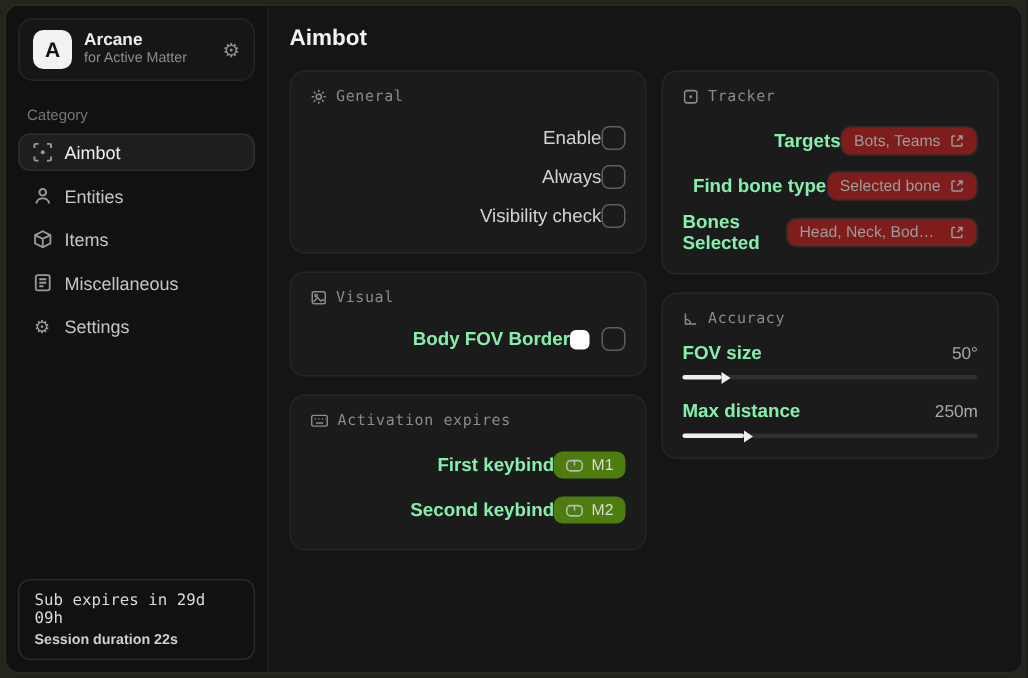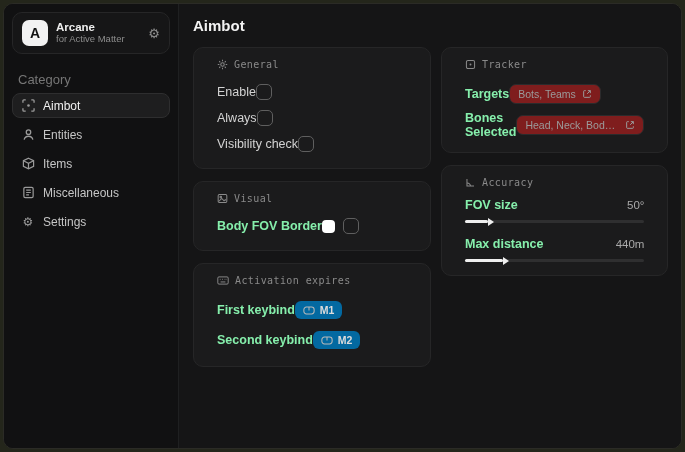--- a/index.html
+++ b/index.html
@@ -35,21 +35,21 @@
     background:#f2f2f2; color:#111;
     font-weight:800; font-size:14px;
     display:flex; align-items:center; justify-content:center;
   }
   .logo-text { margin-left:8px; line-height:1.15; }
   .logo-name { font-size:11.5px; font-weight:700; color:#ededed; }
   .logo-sub  { font-size:9.5px; color:#8d8d8d; }
   .logo-gear { margin-left:auto; color:#8d8d8d; font-size:13px; cursor:pointer; }
   .category-label {
     margin:10px 0 6px 14px;
-    font-size:13px; color:#767676;
+    font-size:10px; color:#767676;
   }
   .nav { display:flex; flex-direction:column; gap:4px; padding:0 8px; }
   .nav-item {
     display:flex; align-items:center; gap:8px;
     height:25px; padding:0 8px; border-radius:8px;
     border:1px solid transparent;
     color:#c6c6c6; font-size:12px; cursor:pointer;
   }
   .nav-item .nicon { color:#9a9a9a; display:flex; width:14px; justify-content:center; }
   .nav-item.selected { background:#1e1e1f; border-color:#2e2e2f; color:#f0f0f0; }
@@ -61,45 +61,45 @@
   .session-line { margin-top:3px; font-size:9.5px; font-weight:700; color:#cfcfcf; }
   
   .main { flex:1; background:#151516; padding:13px 15px 0 14px; overflow:hidden; }
   .main-title { font-size:15px; font-weight:700; color:#f2f2f2; }
   .columns { display:flex; gap:10px; margin-top:13px; align-items:flex-start; }
   .col { display:flex; flex-direction:column; gap:12px; }
   .col-left  { width:238px; flex:0 0 238px; }
   .col-right { flex:1; }
   .panel {
     background:#1b1b1c; border:1px solid #262627; border-radius:10px;
-    padding:11px 23px 13px;
+    padding:11px 13px 13px;
   }
   .panel-header {
     display:flex; align-items:center; gap:6px;
     font-family:"DejaVu Sans Mono", monospace;
     font-size:10px; color:#8a8a8a; letter-spacing:.4px;
     margin-bottom:11px;
   }
   .panel-header svg { flex:0 0 auto; }
   .row {
-    display:flex; align-items:center; justify-content:flex-start;
+    display:flex; align-items:center; justify-content:flex-end;
     min-height:22px; margin-top:4px;
   }
   .row-label { font-size:12.5px; color:#d3d3d3; }
   .row-label.strong { font-weight:700; color:#86efac; }
   .controls { display:flex; align-items:center; gap:8px; }
   .checkbox {
     width:16px; height:16px; border-radius:5px;
     border:1.5px solid #5f5f5f; background:transparent; cursor:pointer;
   }
   .swatch { width:13px; height:13px; border-radius:4px; cursor:pointer; }
   .keybadge {
     display:inline-flex; align-items:center; gap:5px;
-    background:#0369a1; border-radius:6px; padding:3px 8px;
-    font-size:10.5px; font-weight:700; color:#dcdcdc; cursor:pointer;
+    background:#4d7c0f; border-radius:6px; padding:3px 8px;
+    font-size:10.5px; font-weight:400; color:#dcdcdc; cursor:pointer;
   }
   .keybadge svg { color:#b9b9b9; }
   .dropdown {
     display:inline-flex; align-items:center; gap:6px;
     background:#7f1d1d; border:1px solid #2b2b2c; border-radius:7px;
     padding:3px 8px; font-size:10.5px; color:#9b9b9b; cursor:pointer;
     max-width:150px;
   }
   .dropdown .dd-text { white-space:nowrap; overflow:hidden; text-overflow:ellipsis; }
   .dropdown svg { flex:0 0 auto; color:#9b9b9b; }
@@ -178,20 +178,24 @@
           </svg>
         </span>
         <span>Miscellaneous</span>
       </div>
       <div class="nav-item">
         <span class="nicon">⚙</span>
         <span>Settings</span>
       </div>
     </nav>
 
+    <div class="sidebar-footer">
+      <div class="sub-line">Sub expires in 29d 09h</div>
+      <div class="session-line">Session duration 22s</div>
+    </div>
   </aside>
 
   <section class="main">
     <h1 class="main-title">Aimbot</h1>
 
     <div class="columns">
 
       <div class="col col-left">
 
         <div class="panel">
@@ -272,20 +276,30 @@
             <svg width="11" height="11" viewBox="0 0 14 14" fill="none" stroke="currentColor" stroke-width="1.3">
               <rect x="1.8" y="1.8" width="10.4" height="10.4" rx="2"></rect>
               <circle cx="7" cy="7" r="1.2" fill="currentColor" stroke="none"></circle>
             </svg>
             <span>Tracker</span>
           </div>
           <div class="row" style="min-height:26px">
             <span class="row-label strong">Targets</span>
             <span class="dropdown">
               <span class="dd-text">Bots, Teams</span>
+              <svg width="10" height="10" viewBox="0 0 12 12" fill="none" stroke="currentColor" stroke-width="1.2">
+                <path d="M4.5 2H2.8A.8.8 0 0 0 2 2.8v6.4c0 .44.36.8.8.8h6.4a.8.8 0 0 0 .8-.8V7.5"></path>
+                <path d="M7 2h3v3M10 2 6.2 5.8"></path>
+              </svg>
+            </span>
+          </div>
+          <div class="row" style="min-height:26px">
+            <span class="row-label strong">Find bone type</span>
+            <span class="dropdown">
+              <span class="dd-text">Selected bone</span>
               <svg width="10" height="10" viewBox="0 0 12 12" fill="none" stroke="currentColor" stroke-width="1.2">
                 <path d="M4.5 2H2.8A.8.8 0 0 0 2 2.8v6.4c0 .44.36.8.8.8h6.4a.8.8 0 0 0 .8-.8V7.5"></path>
                 <path d="M7 2h3v3M10 2 6.2 5.8"></path>
               </svg>
             </span>
           </div>
           <div class="row" style="min-height:26px">
             <span class="row-label strong">Bones Selected</span>
             <span class="dropdown" style="max-width:128px">
               <span class="dd-text">Head, Neck, Body, Pe…</span>
@@ -313,21 +327,21 @@
             </div>
             <div class="slider-track">
               <div class="slider-fill" style="width: 13%;"></div>
             </div>
           </div>
 
 
           <div class="slider-group" style="margin-top:14px">
             <div class="slider-head">
               <span class="row-label strong">Max distance</span>
-              <span class="slider-value">440m</span>
+              <span class="slider-value">250m</span>
             </div>
             <div class="slider-track">
               <div class="slider-fill" style="width: 21%;"></div>
             </div>
           </div>
         </div>
 
       </div>
     </div>
   </section>

